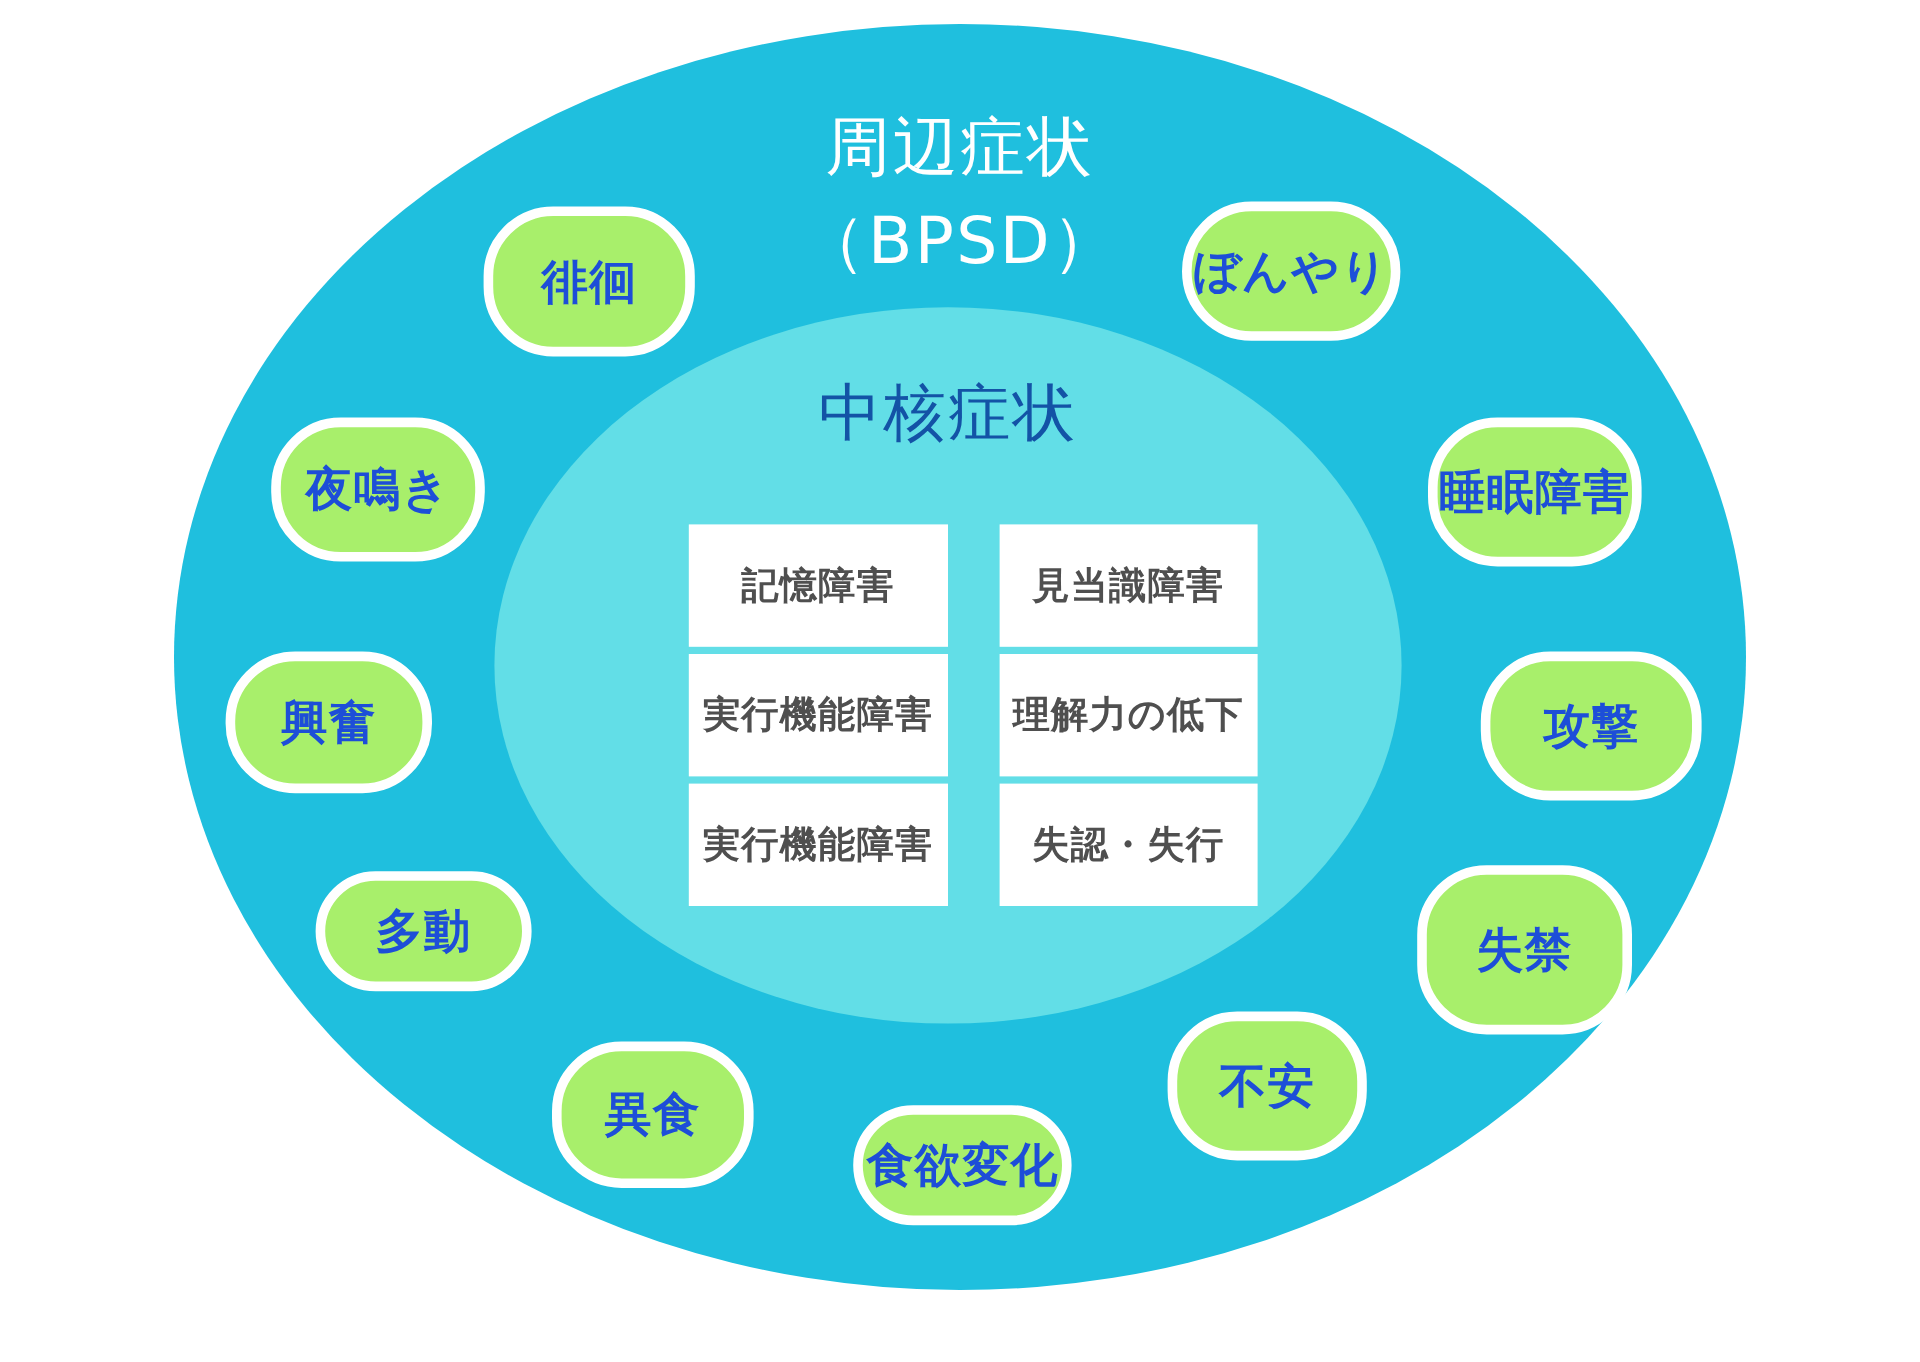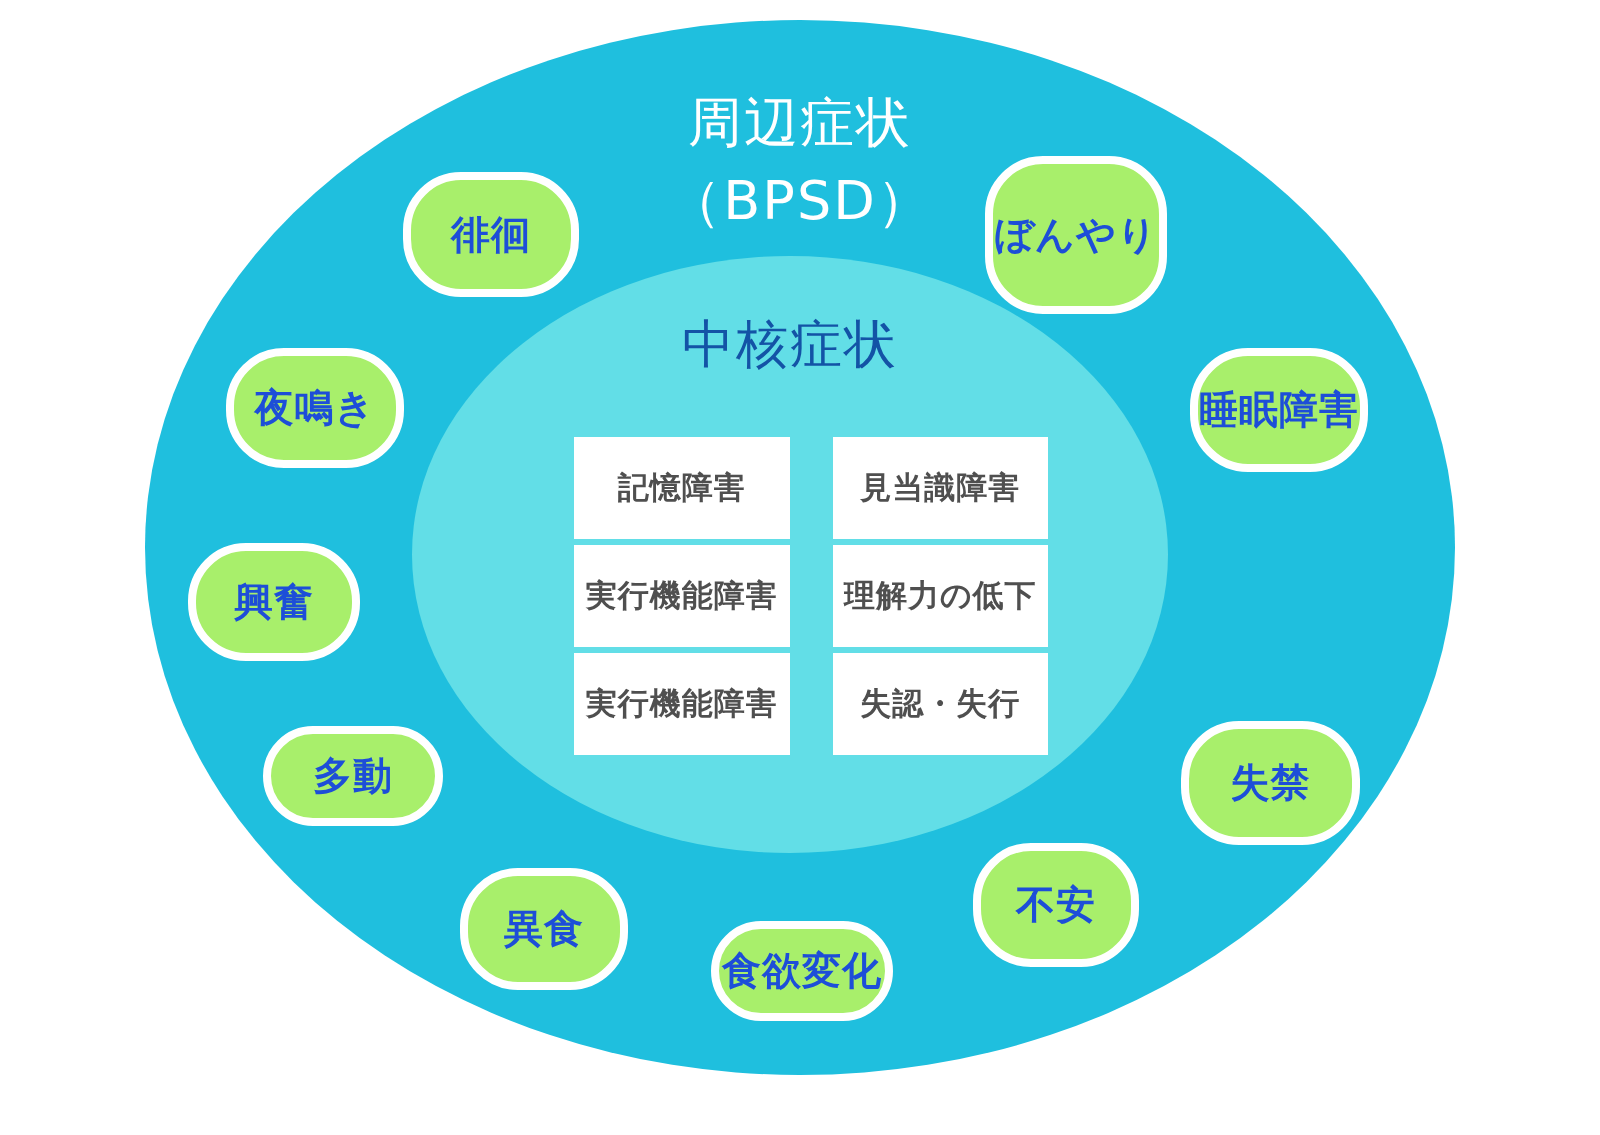--- a/index.html
+++ b/index.html
@@ -91,27 +91,27 @@
     justify-content: center;
     color: #1d4ed8;
     font-size: 39px;
     font-weight: bold;
     letter-spacing: 1px;
     white-space: nowrap;
     text-align: center;
   }
   
   .p-haikai   { left: 403px;  top: 172px; width: 176px; height: 125px; }
-  .p-bonyari  { left: 985px;  top: 156px; width: 182px; height: 158px; }
+  .p-bonyari  { left: 985px;  top: 168px; width: 182px; height: 116px; }
   .p-yonaki   { left: 226px;  top: 348px; width: 178px; height: 120px; }
   .p-suimin   { left: 1190px; top: 348px; width: 178px; height: 124px; }
   .p-kofun    { left: 188px;  top: 543px; width: 172px; height: 118px; }
   .p-kogeki   { left: 1234px; top: 543px; width: 184px; height: 124px; }
   .p-tado     { left: 263px;  top: 726px; width: 180px; height: 100px; }
-  .p-shikkin  { left: 1181px; top: 721px; width: 179px; height: 124px; }
+  .p-shikkin  { left: 1181px; top: 721px; width: 179px; height: 141px; }
   .p-ishoku   { left: 460px;  top: 868px; width: 168px; height: 122px; }
   .p-shokuyoku{ left: 711px;  top: 921px; width: 182px; height: 100px; }
   .p-fuan     { left: 973px;  top: 843px; width: 166px; height: 124px; }
 </style>
 </head>
 <body>
 
 <div class="canvas">
 
   <div class="outer-ellipse"></div>
@@ -132,19 +132,20 @@
     <div class="core-box">理解力の低下</div>
     <div class="core-box">実行機能障害</div>
     <div class="core-box">失認・失行</div>
   </div>
 
   <div class="pill p-haikai">徘徊</div>
   <div class="pill p-bonyari">ぼんやり</div>
   <div class="pill p-yonaki">夜鳴き</div>
   <div class="pill p-suimin">睡眠障害</div>
   <div class="pill p-kofun">興奮</div>
+  <div class="pill p-kogeki">攻撃</div>
   <div class="pill p-tado">多動</div>
   <div class="pill p-shikkin">失禁</div>
   <div class="pill p-ishoku">異食</div>
   <div class="pill p-shokuyoku">食欲変化</div>
   <div class="pill p-fuan">不安</div>
 
 </div>
 
 </body></html>

